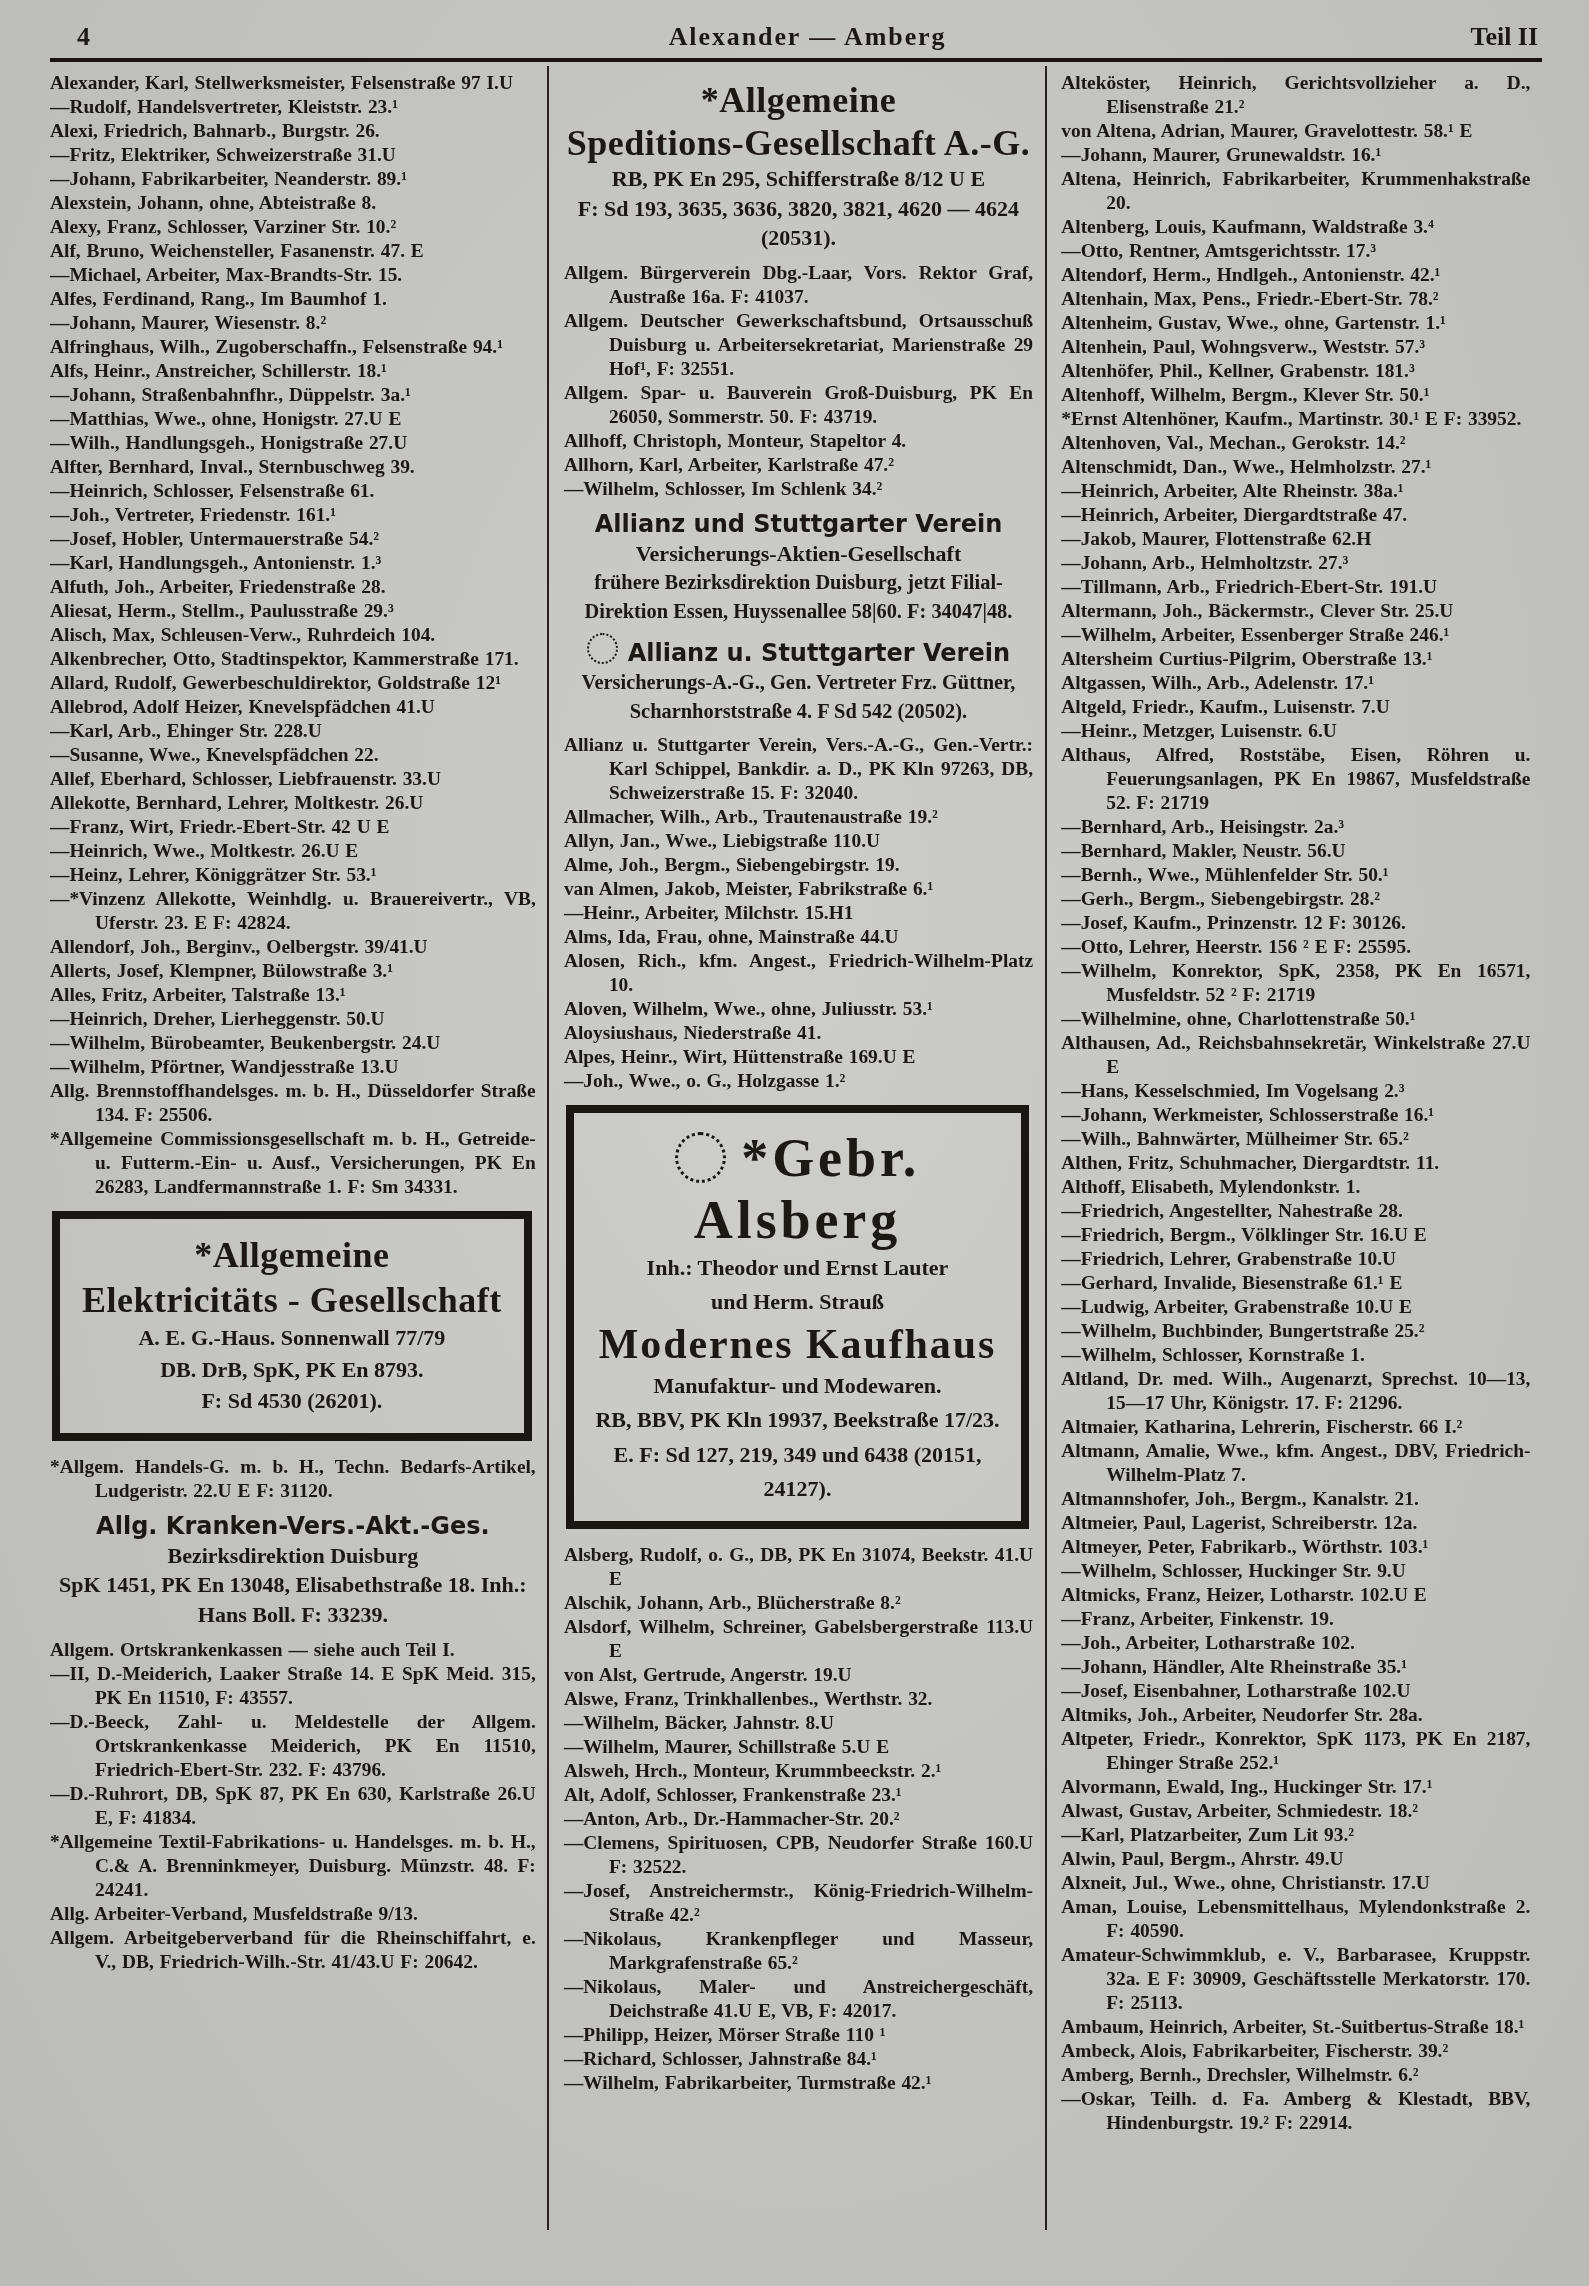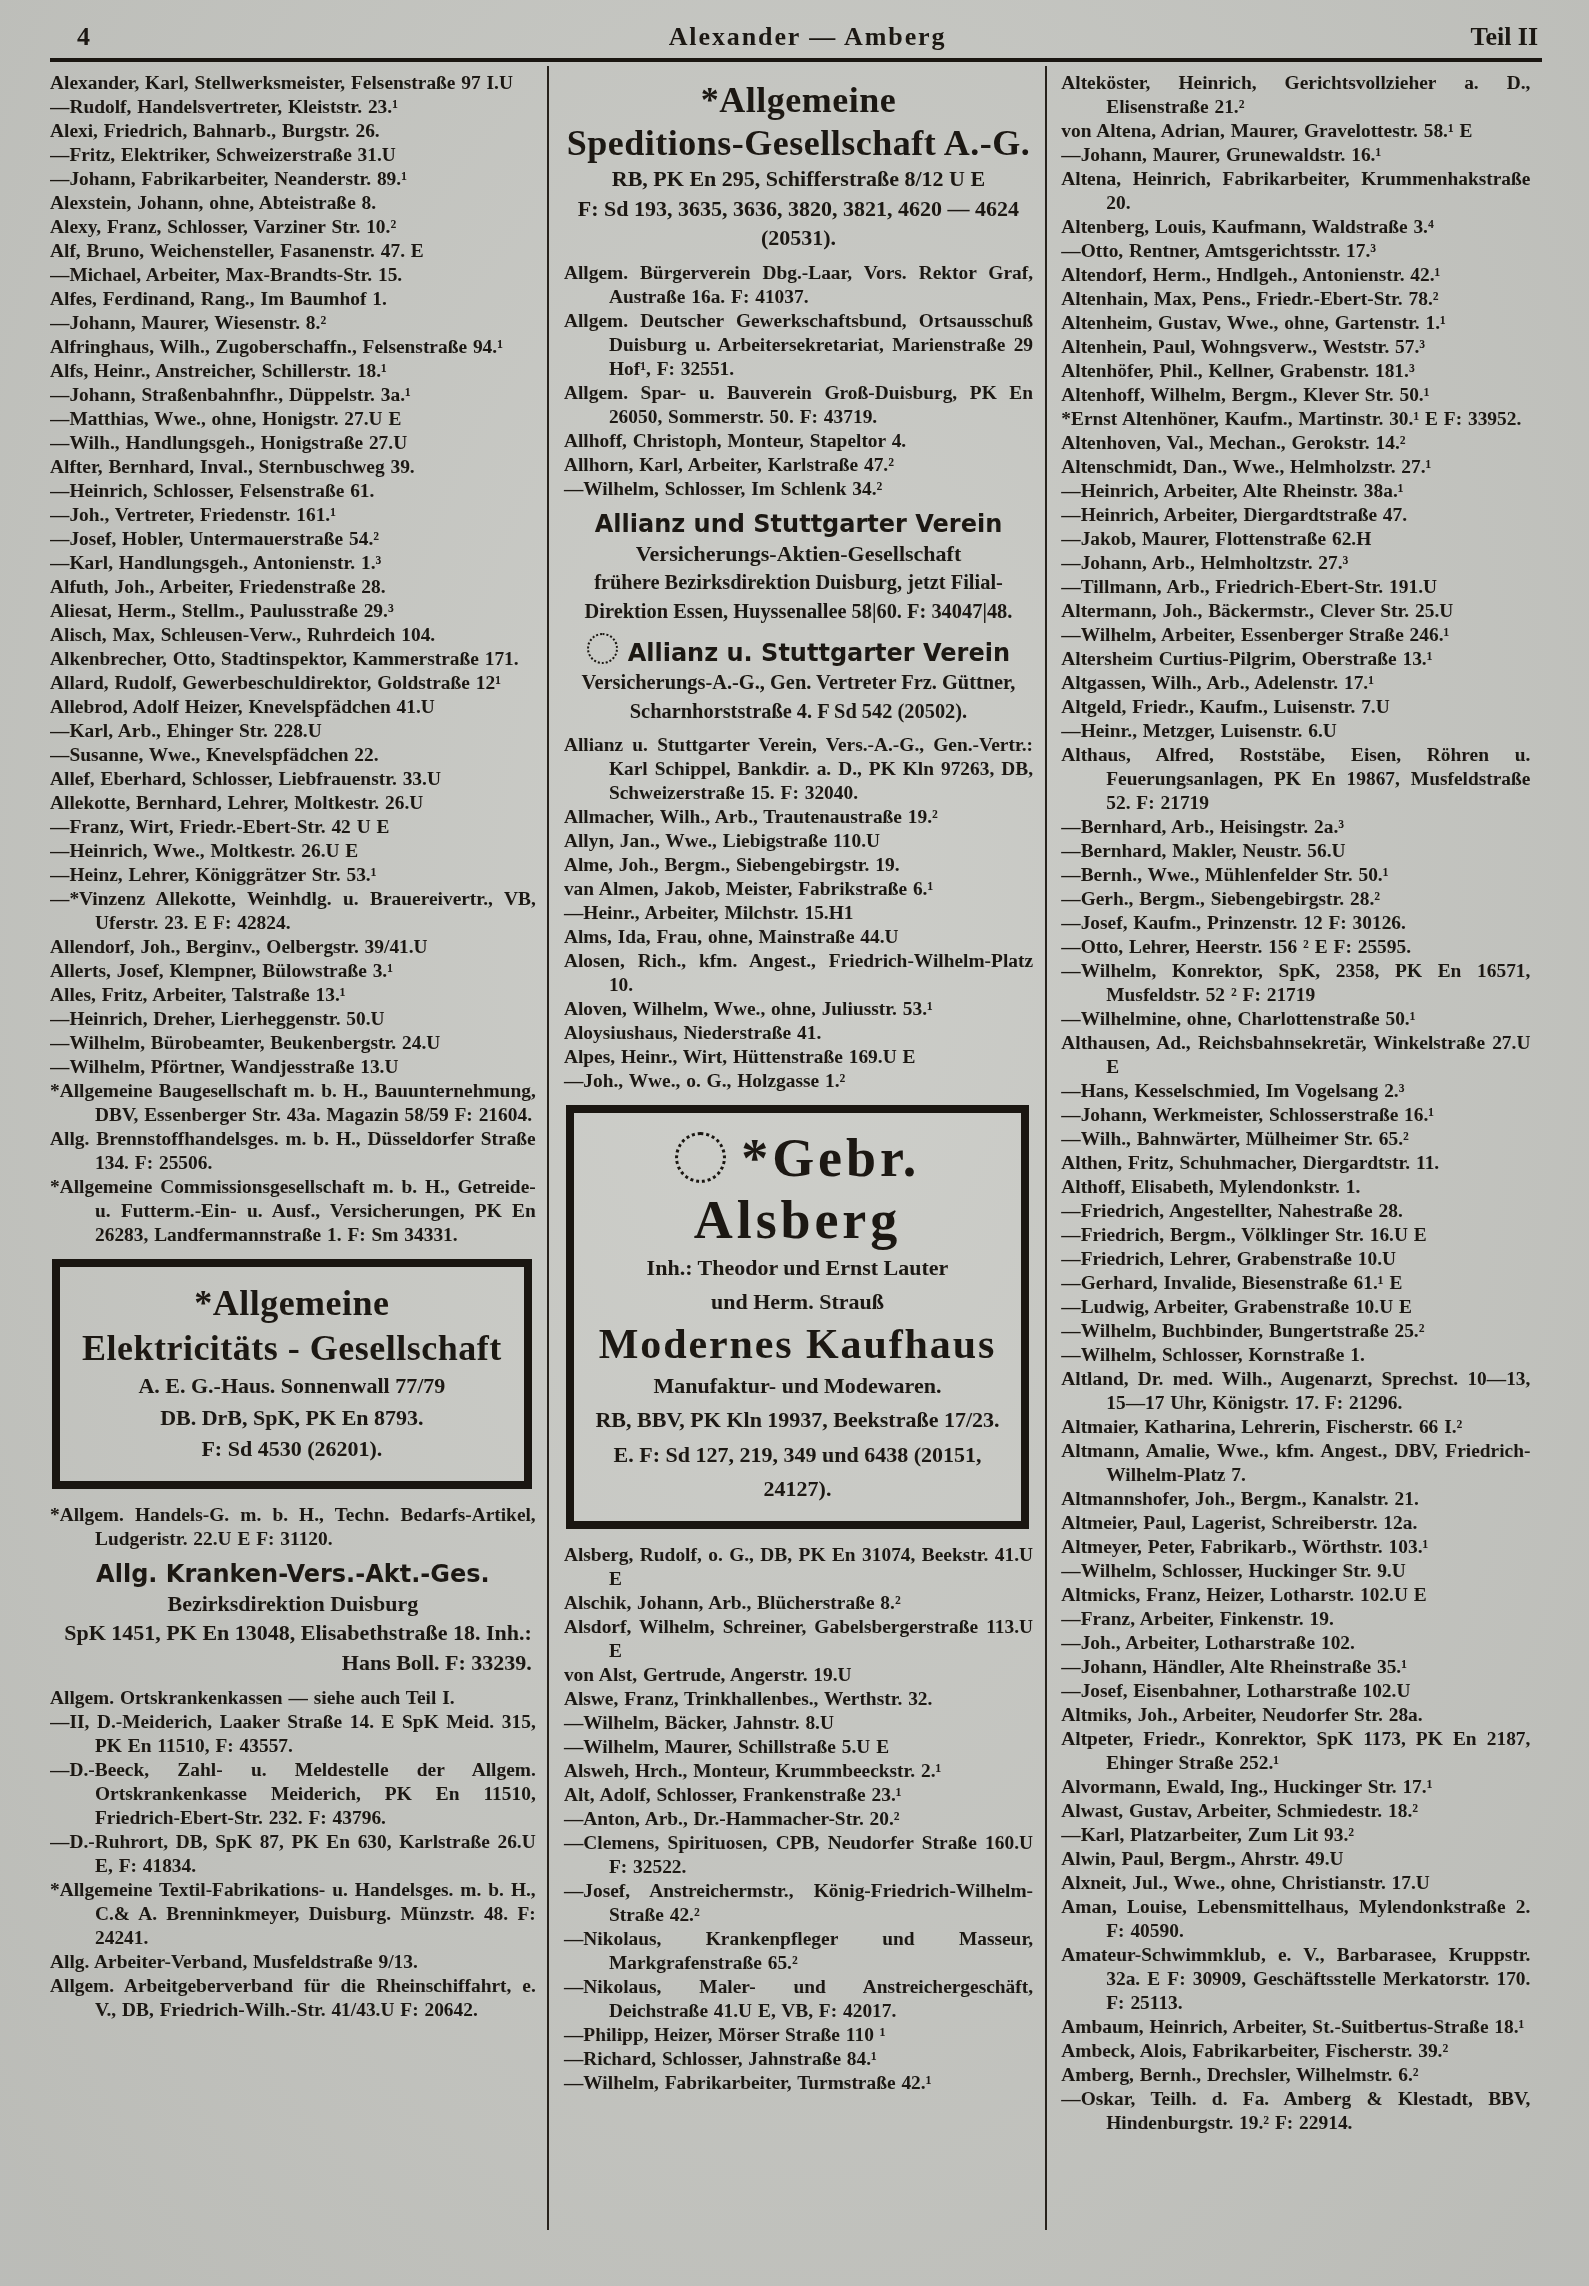--- a/index.html
+++ b/index.html
@@ -44,21 +44,21 @@
     text-indent:-45px;
     word-spacing:1px;
   }
   .ad{text-align:center;margin:7.8px 0;}
   .ad .adline{display:block;}
   .ad.boxed{border:8.7px solid #1a1611;padding:13.6px 9.7px 15.5px;margin:11.6px 3.9px 13.6px 1.9px;background:rgba(255,255,255,.04);}
   .gro-xl{font-family:Liberation Serif, serif;font-weight:bold;font-size:36px;line-height:1.18;letter-spacing:0.5px;}
   .gro-lg{font-family:"DejaVu Sans",sans-serif;font-weight:bold;font-size:24px;line-height:1.25;}
   .ser-md{font-size:22px;line-height:1.35;font-weight:bold;}
   .ser-sm{font-size:20.4px;line-height:1.4;font-weight:bold;}
-  .left{text-align:right;padding:0 3.9px;}
+  .left{text-align:center;padding:0 3.9px;}
   .disp-xl{font-size:54px;line-height:1.15;font-weight:bold;letter-spacing:3.9px;}
   .disp-lg{font-size:42px;line-height:1.2;font-weight:bold;letter-spacing:1.9px;}
   .ser-body{font-size:22px;line-height:1.55;font-weight:bold;}
   [data-name="gebr-alsberg-ad"]{border-width:11.6px;padding:21.3px 13.6px 23px;margin:13.6px 1.9px;text-align:center;}
   [data-name="aeg-ad"] .adline{margin:1.9px 0;}
   .wreath{
     display:inline-block;width:27px;height:27px;
     border:2.9px dotted #1a1611;border-radius:50%;
     vertical-align:-2.9px;margin-right:9.7px;
   }
@@ -109,21 +109,20 @@
         <p class="entry" data-name="directory-entry">—Franz, Wirt, Friedr.-Ebert-Str. 42 U E</p>
         <p class="entry" data-name="directory-entry">—Heinrich, Wwe., Moltkestr. 26.U E</p>
         <p class="entry" data-name="directory-entry">—Heinz, Lehrer, Königgrätzer Str. 53.¹</p>
         <p class="entry" data-name="directory-entry">—*Vinzenz Allekotte, Weinhdlg. u. Brauereivertr., VB, Uferstr. 23. E F: 42824.</p>
         <p class="entry" data-name="directory-entry">Allendorf, Joh., Berginv., Oelbergstr. 39/41.U</p>
         <p class="entry" data-name="directory-entry">Allerts, Josef, Klempner, Bülowstraße 3.¹</p>
         <p class="entry" data-name="directory-entry">Alles, Fritz, Arbeiter, Talstraße 13.¹</p>
         <p class="entry" data-name="directory-entry">—Heinrich, Dreher, Lierheggenstr. 50.U</p>
         <p class="entry" data-name="directory-entry">—Wilhelm, Bürobeamter, Beukenbergstr. 24.U</p>
         <p class="entry" data-name="directory-entry">—Wilhelm, Pförtner, Wandjesstraße 13.U</p>
-        <p class="entry" data-name="directory-entry">*Allgemeine Baugesellschaft m. b. H., Bauunternehmung, DBV, Essenberger Str. 43a. Magazin 58/59  F: 21604.</p>
         <p class="entry" data-name="directory-entry">Allg. Brennstoffhandelsges. m. b. H., Düsseldorfer Straße 134. F: 25506.</p>
         <p class="entry" data-name="directory-entry">*Allgemeine Commissionsgesellschaft m. b. H., Getreide- u. Futterm.-Ein- u. Ausf., Versicherungen, PK En 26283, Landfermannstraße 1.  F: Sm 34331.</p>
         <div class="ad boxed" data-name="aeg-ad">
           <div class="adline gro-xl" data-name="ad-line"><span data-name="ad-text">*Allgemeine</span></div>
           <div class="adline gro-xl" data-name="ad-line"><span data-name="ad-text">Elektricitäts - Gesellschaft</span></div>
           <div class="adline ser-md" data-name="ad-line"><span data-name="ad-text">A. E. G.-Haus. Sonnenwall 77/79</span></div>
           <div class="adline ser-md" data-name="ad-line"><span data-name="ad-text">DB. DrB, SpK, PK En 8793.</span></div>
           <div class="adline ser-md" data-name="ad-line"><span data-name="ad-text">F: Sd 4530 (26201).</span></div>
         </div>
         <p class="entry" data-name="directory-entry">*Allgem. Handels-G. m. b. H., Techn. Bedarfs-Artikel, Ludgeristr. 22.U E F: 31120.</p>

